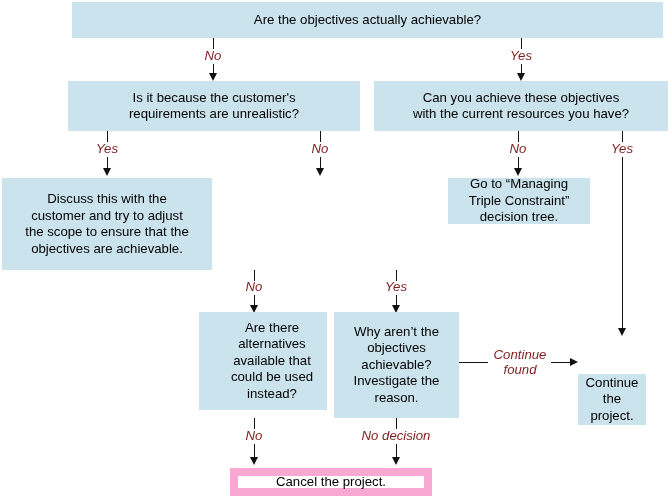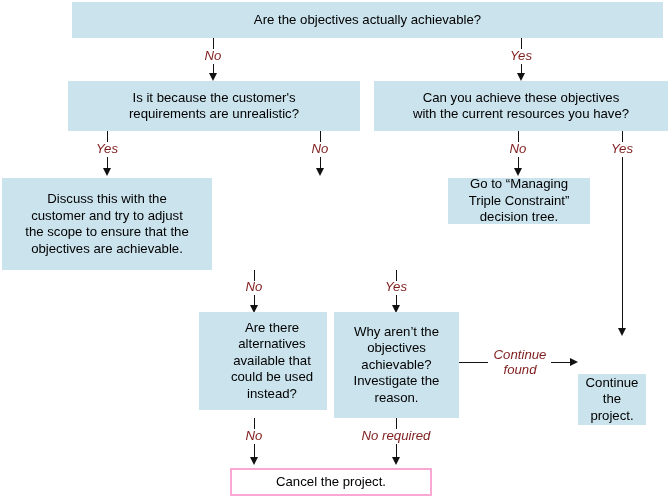--- a/index.html
+++ b/index.html
@@ -26,21 +26,21 @@
     text-align: center;
     display: flex;
     align-items: center;
     justify-content: center;
     box-sizing: border-box;
     padding: 2px 4px;
     white-space: pre-line;
   }
   .node.terminal {
     background: #ffffff;
-    border: 2px solid #f9a8d4;
+    border: 8px solid #f9a8d4;
   }
   .edge-label {
     position: absolute;
     font-size: 13.2px;
     line-height: 15px;
     font-style: italic;
     color: #7f1d1d;
     text-align: center;
     white-space: pre-line;
   }
@@ -154,19 +154,19 @@
 found</div>
   <div class="hline" style="left:551px; top:362px; width:20px;"></div>
   <div class="arrowright" style="left:570px; top:358px;"></div>
 
   <div class="vline" style="left:254px; top:418px; height:11px;"></div>
   <div class="edge-label" style="left:234px; top:428px; width:40px;">No</div>
   <div class="vline" style="left:254px; top:444px; height:14px;"></div>
   <div class="arrowdown" style="left:250px; top:457px;"></div>
 
   <div class="vline" style="left:396px; top:418px; height:11px;"></div>
-  <div class="edge-label" style="left:356px; top:428px; width:80px;">No required</div>
+  <div class="edge-label" style="left:356px; top:428px; width:80px;">No decision</div>
   <div class="vline" style="left:396px; top:444px; height:14px;"></div>
   <div class="arrowdown" style="left:392px; top:457px;"></div>
 
   <div class="node terminal" style="left:230px; top:468px; width:202px; height:28px;">Cancel the project.</div>
 
 </div>
 
 </body></html>

